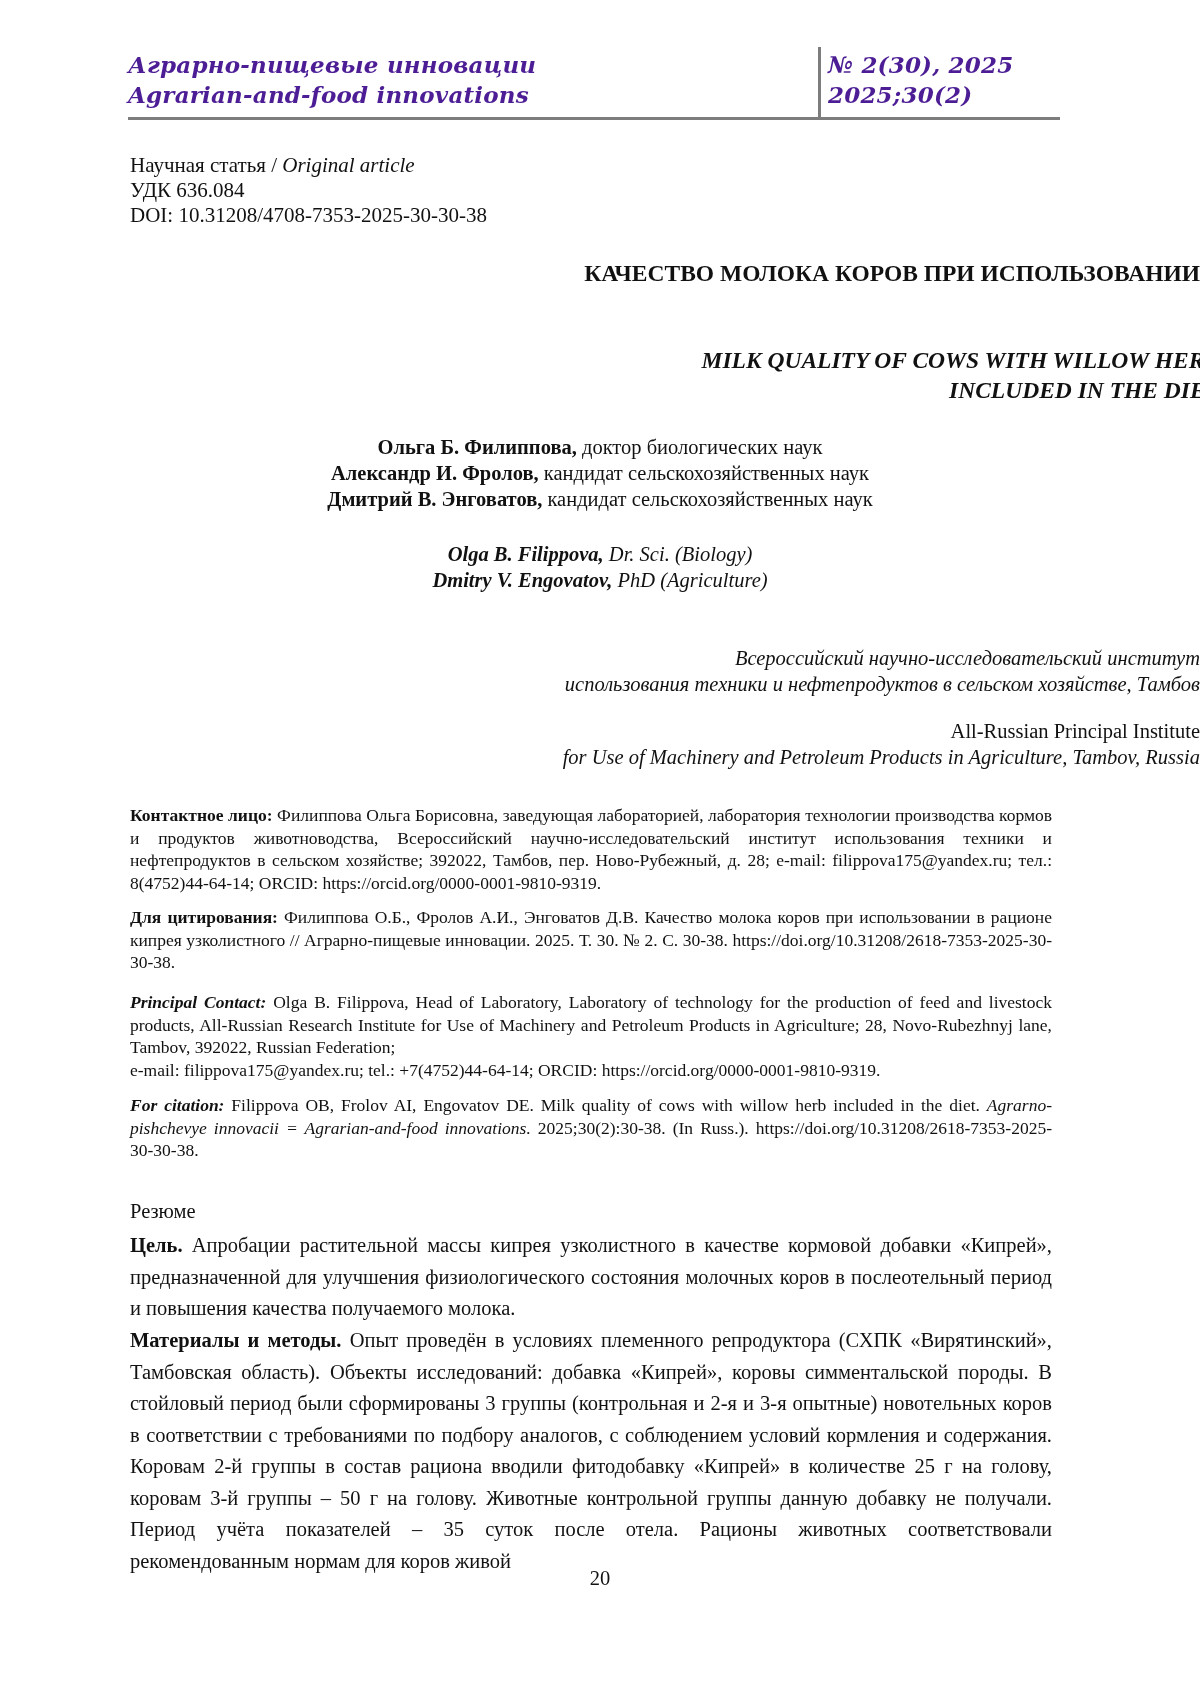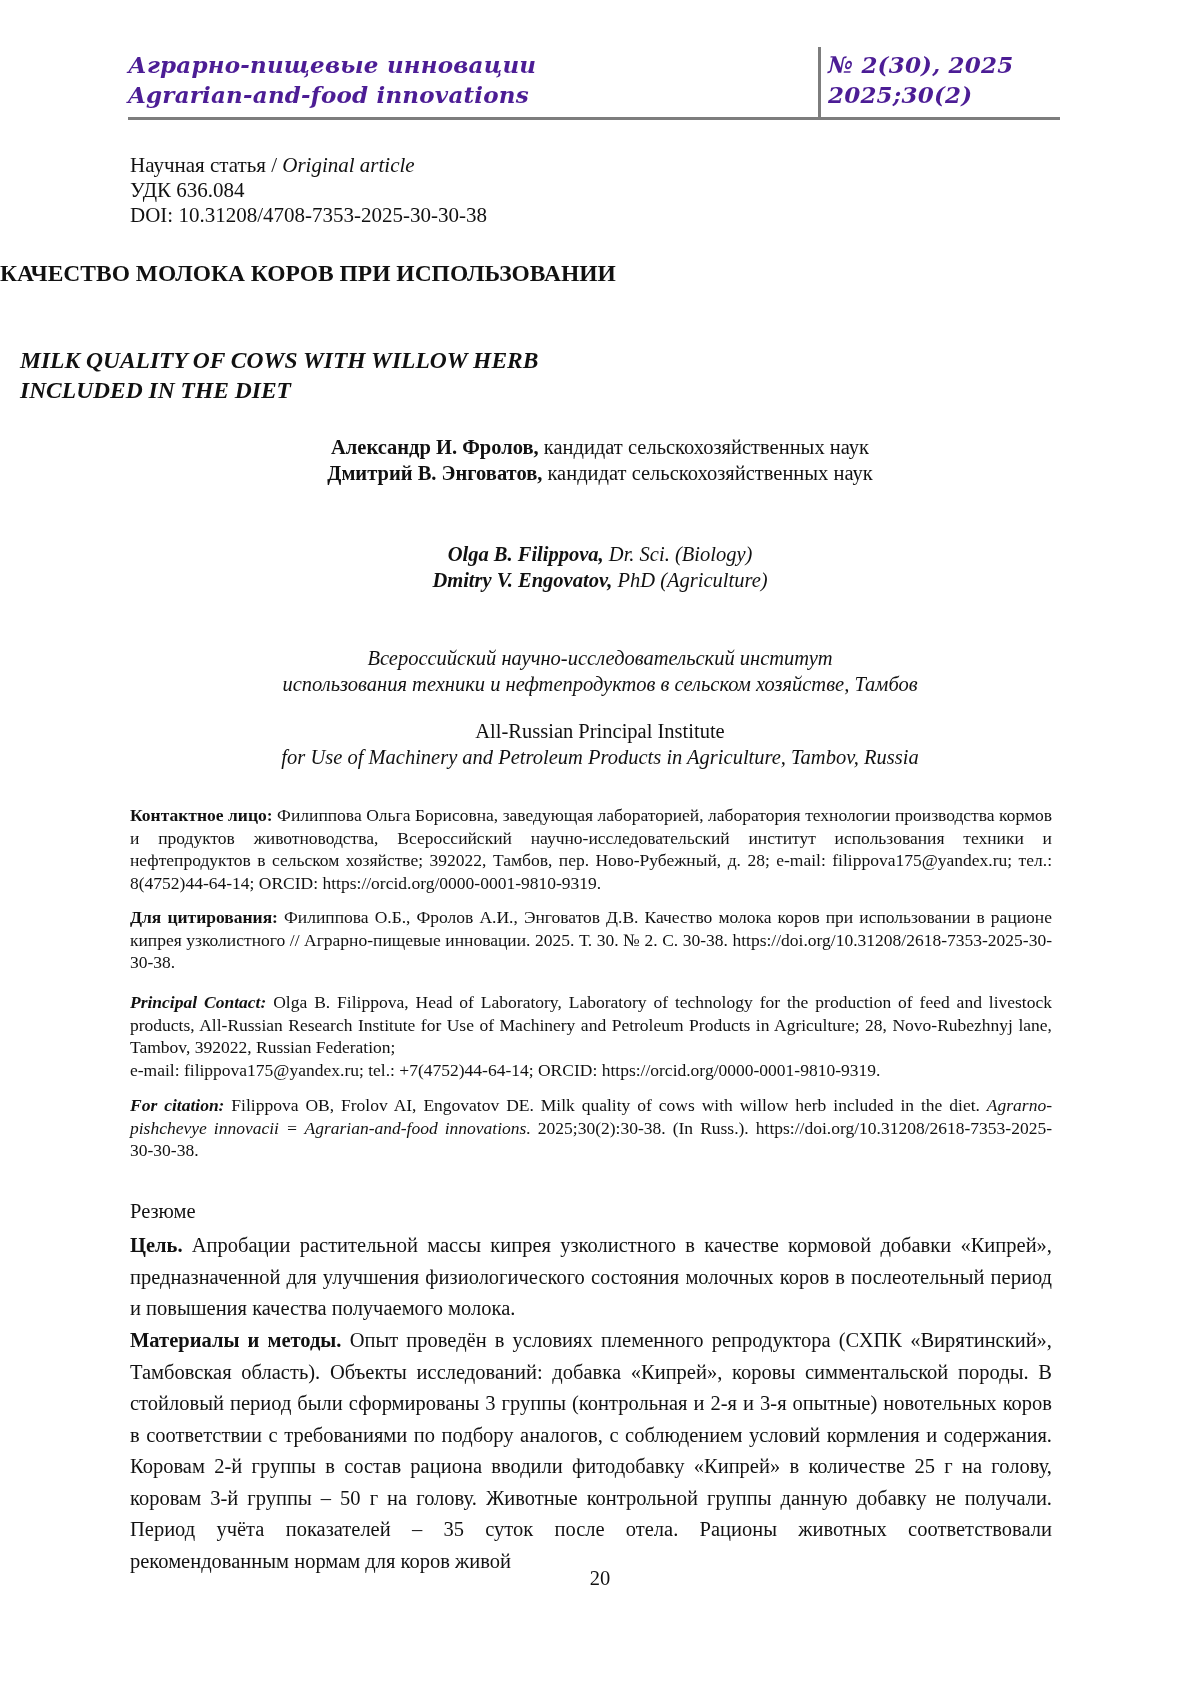--- a/index.html
+++ b/index.html
@@ -10,30 +10,30 @@
   .hdr-left { position: absolute; left: 0; top: 0; }
   .hdr-right { position: absolute; left: 700px; top: 0; }
   .hdr-line { font-family: "DejaVu Serif", serif; font-style: italic; font-weight: bold;
               color: #4c1d95; font-size: 23px; line-height: 30px; letter-spacing: 0.2px; }
   .hdr-vrule { position: absolute; left: 690px; top: -3px; width: 3px; height: 70px; background: #7d7d7d; }
   .hdr-hrule { position: absolute; left: 0; top: 67px; width: 932px; height: 3px; background: #7d7d7d; }
 
   .meta { position: absolute; left: 130px; top: 153px; font-size: 21px; line-height: 25px; }
   .meta .it { font-style: italic; }
 
-  .title { position: absolute; left: 0; width: 1200px; text-align: left; }
+  .title { position: absolute; left: 0; width: 1200px; text-align: right; }
   .title-ru { top: 258px; font-weight: bold; font-size: 23.5px; line-height: 30px; }
   .title-en { top: 345px; font-weight: bold; font-style: italic; font-size: 23.5px; line-height: 30px; padding-left: 20px; }
 
   .authors { position: absolute; left: 0; width: 1200px; text-align: center; font-size: 20.5px; line-height: 26px; }
   .authors-ru { top: 434px; }
   .authors-en { top: 541px; font-style: italic; }
   .authors b { font-weight: bold; }
 
-  .affil { position: absolute; left: 0; width: 1200px; text-align: center; font-style: italic; font-size: 20.5px; line-height: 26px; }
+  .affil { position: absolute; left: 0; width: 1200px; text-align: right; font-style: italic; font-size: 20.5px; line-height: 26px; }
   .affil-ru { top: 645px; }
   .affil-en { top: 718px; font-style: normal; }
 
   .block { position: absolute; left: 130px; width: 922px; font-size: 17.5px; line-height: 22.5px; text-align: justify; }
   .block .lbl { font-weight: bold; }
   .block .lbl-it { font-weight: bold; font-style: italic; }
   .contact-ru { top: 804px; }
   .cite-ru { top: 906px; }
   .contact-en { top: 991px; }
   .cite-en { top: 1094px; }
@@ -71,20 +71,21 @@
 
 <div class="title title-ru">
   <div>КАЧЕСТВО МОЛОКА КОРОВ ПРИ ИСПОЛЬЗОВАНИИ</div>
 </div>
 <div class="title title-en">
   <div>MILK QUALITY OF COWS WITH WILLOW HERB</div>
   <div>INCLUDED IN THE DIET</div>
 </div>
 
 <div class="authors authors-ru">
+  <div><b>Ольга Б. Филиппова,</b><span> доктор биологических наук</span></div>
   <div><b>Александр И. Фролов,</b><span> кандидат сельскохозяйственных наук</span></div>
   <div><b>Дмитрий В. Энговатов,</b><span> кандидат сельскохозяйственных наук</span></div>
 </div>
 
 <div class="authors authors-en">
   <div><b>Olga B. Filippova,</b><span> Dr. Sci. (Biology)</span></div>
   <div><b>Dmitry V. Engovatov,</b><span> PhD (Agriculture)</span></div>
 </div>
 
 <div class="affil affil-ru">

